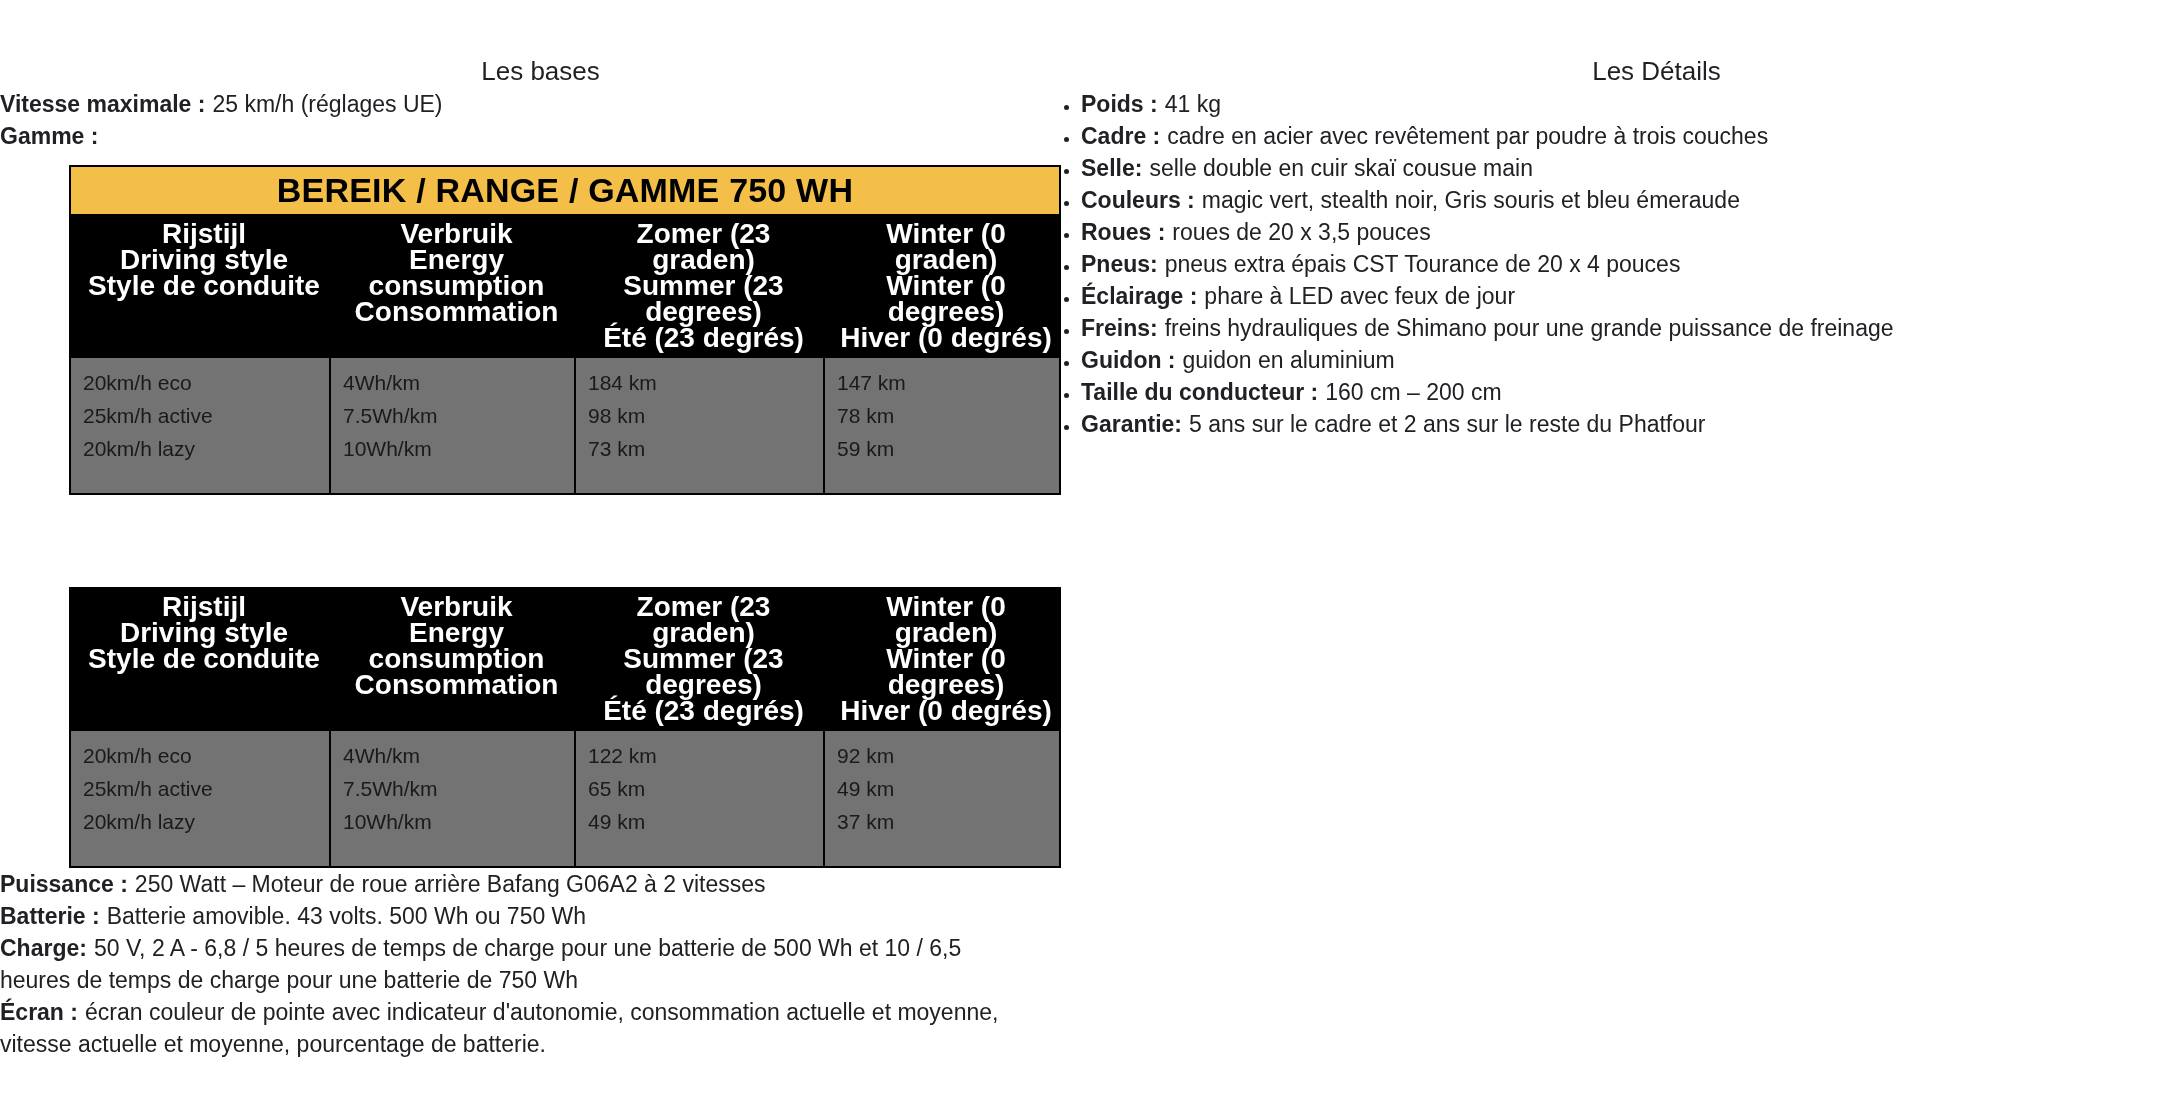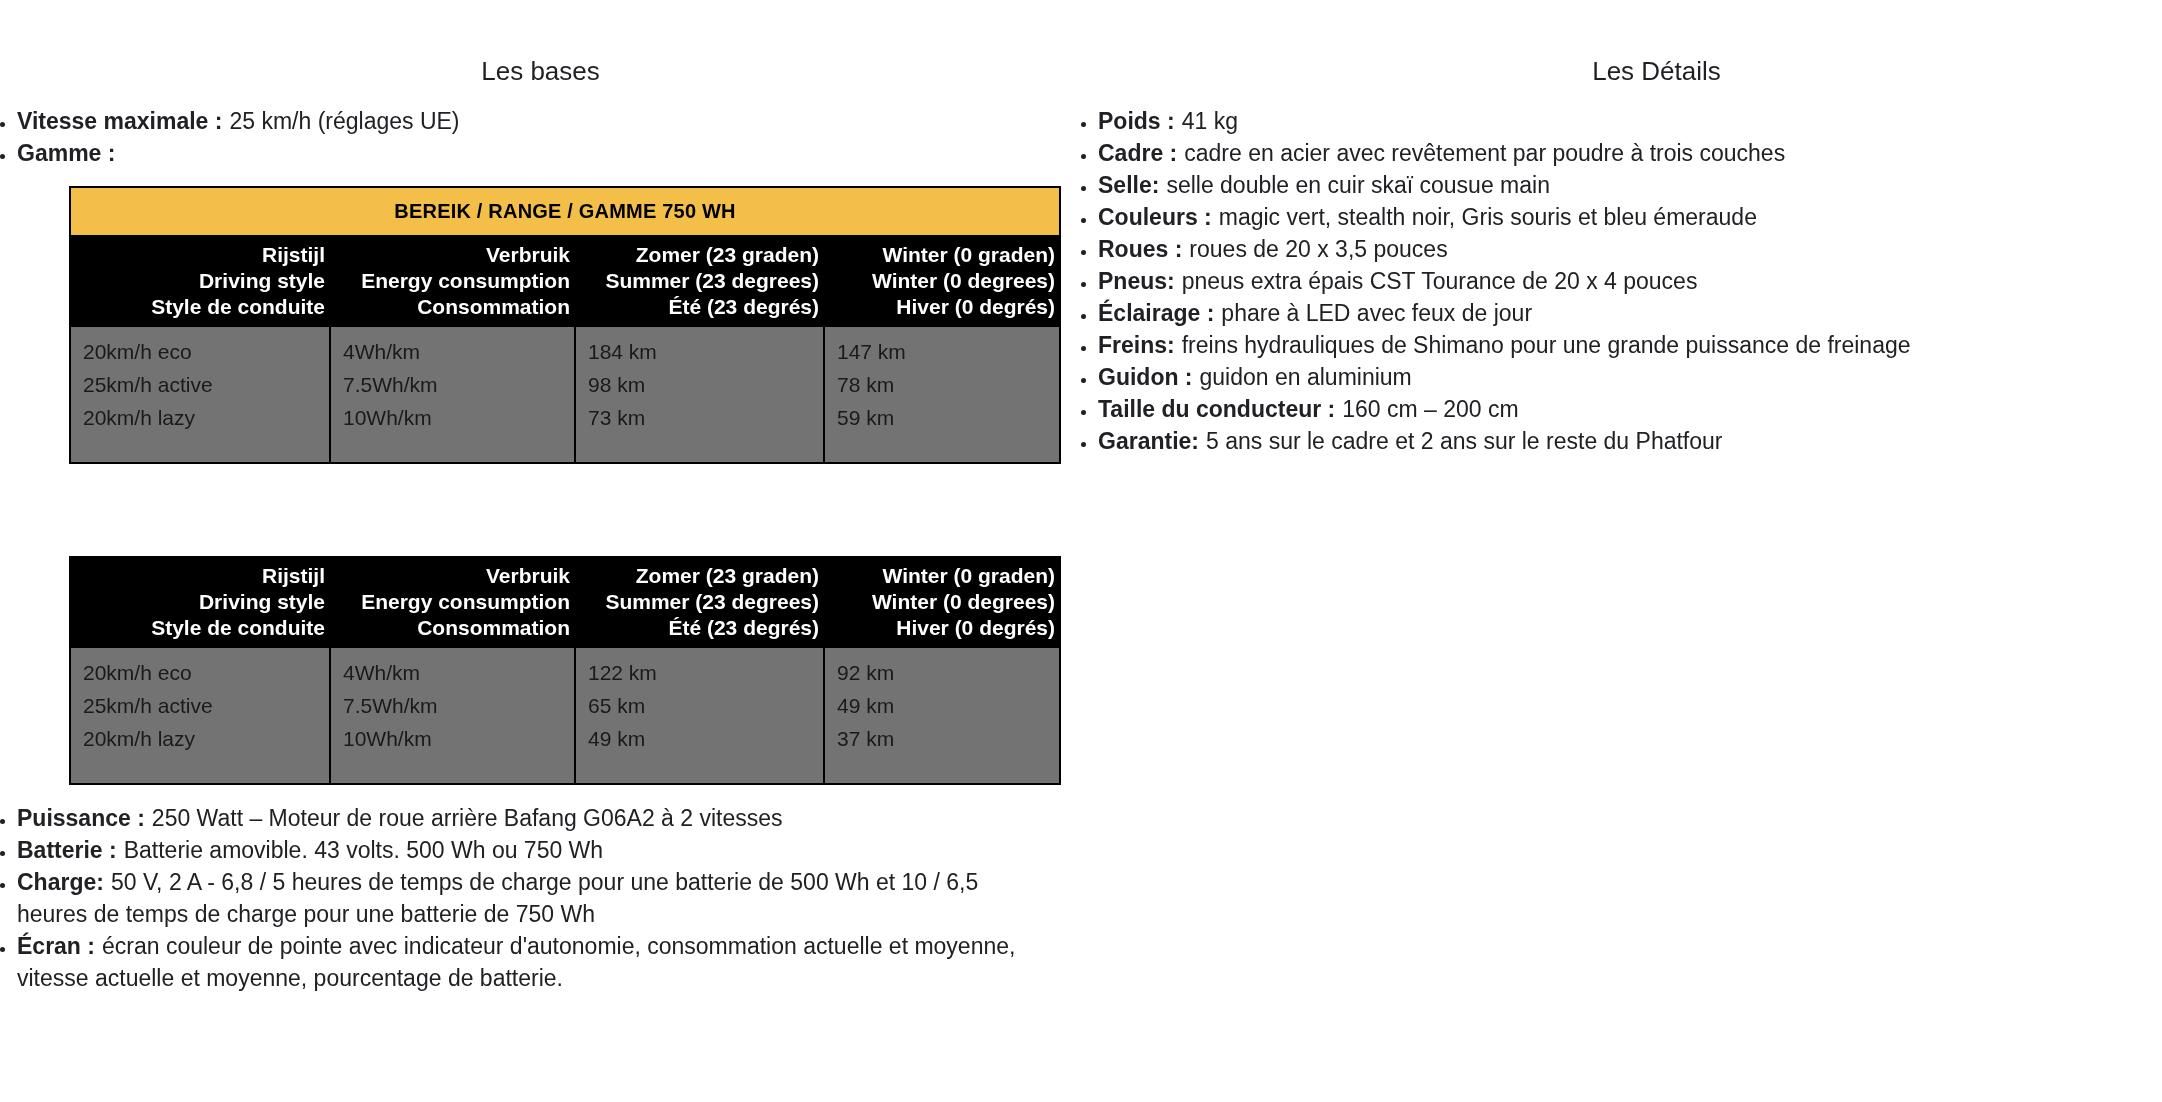--- a/index.html
+++ b/index.html
@@ -18,21 +18,21 @@
     margin: 55px 0 0 0;
     font-size: 26px;
     line-height: 33px;
     font-weight: normal;
     text-align: center;
     color: #1f2023;
   }
   .col-right .section-title { padding-left: 70px; }
 
   ul.spec-list {
-    margin: 17px; padding: 0;
+    margin: 0; padding: 0;
     list-style: disc outside;
     font-size: 23px;
     line-height: 32px;
     color: #202124;
   }
   ul.spec-list li { margin: 0; }
   ul.spec-list li::marker { font-size: 18px; color: #202124; }
   .lbl { font-weight: bold; margin-right: 7px; }
 
   .intro-list  { margin-top: 55px; padding-left: 53px; }
@@ -46,33 +46,33 @@
     margin: 13px 0 0 69px;
   }
   table.range-table.second { margin-top: 92px; }
   table.range-table th, table.range-table td { border: 2px solid #000; }
   col.c1 { width: 260px; } col.c2 { width: 245px; }
   col.c3 { width: 249px; } col.c4 { width: 236px; }
 
   th.tbl-title {
     background: #F3BF49;
     color: #000;
-    font-size: 20px;
+    font-size: 34px;
     font-weight: bold;
     height: 45px;
     text-align: center;
     vertical-align: middle;
     letter-spacing: 0.2px;
   }
   tr.tbl-subhead th {
     background: #000;
     color: #fff;
-    font-size: 21px;
+    font-size: 28px;
     font-weight: bold;
-    text-align: right;
+    text-align: center;
     vertical-align: top;
     padding: 5px 4px 5px 12px;
     line-height: 26px;
   }
   tr.tbl-data td {
     background: #737373;
     vertical-align: top;
     padding: 8px 4px 28px 12px;
     font-size: 21px;
     line-height: 33px;

